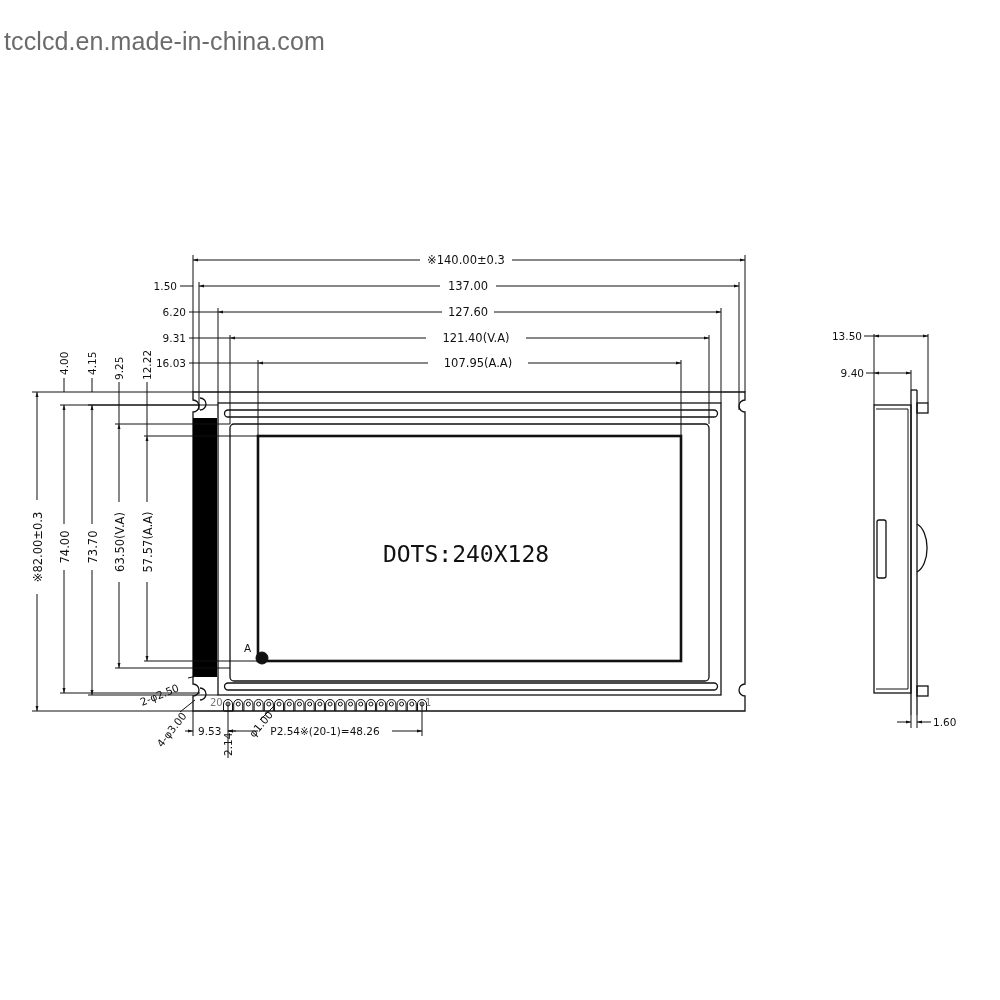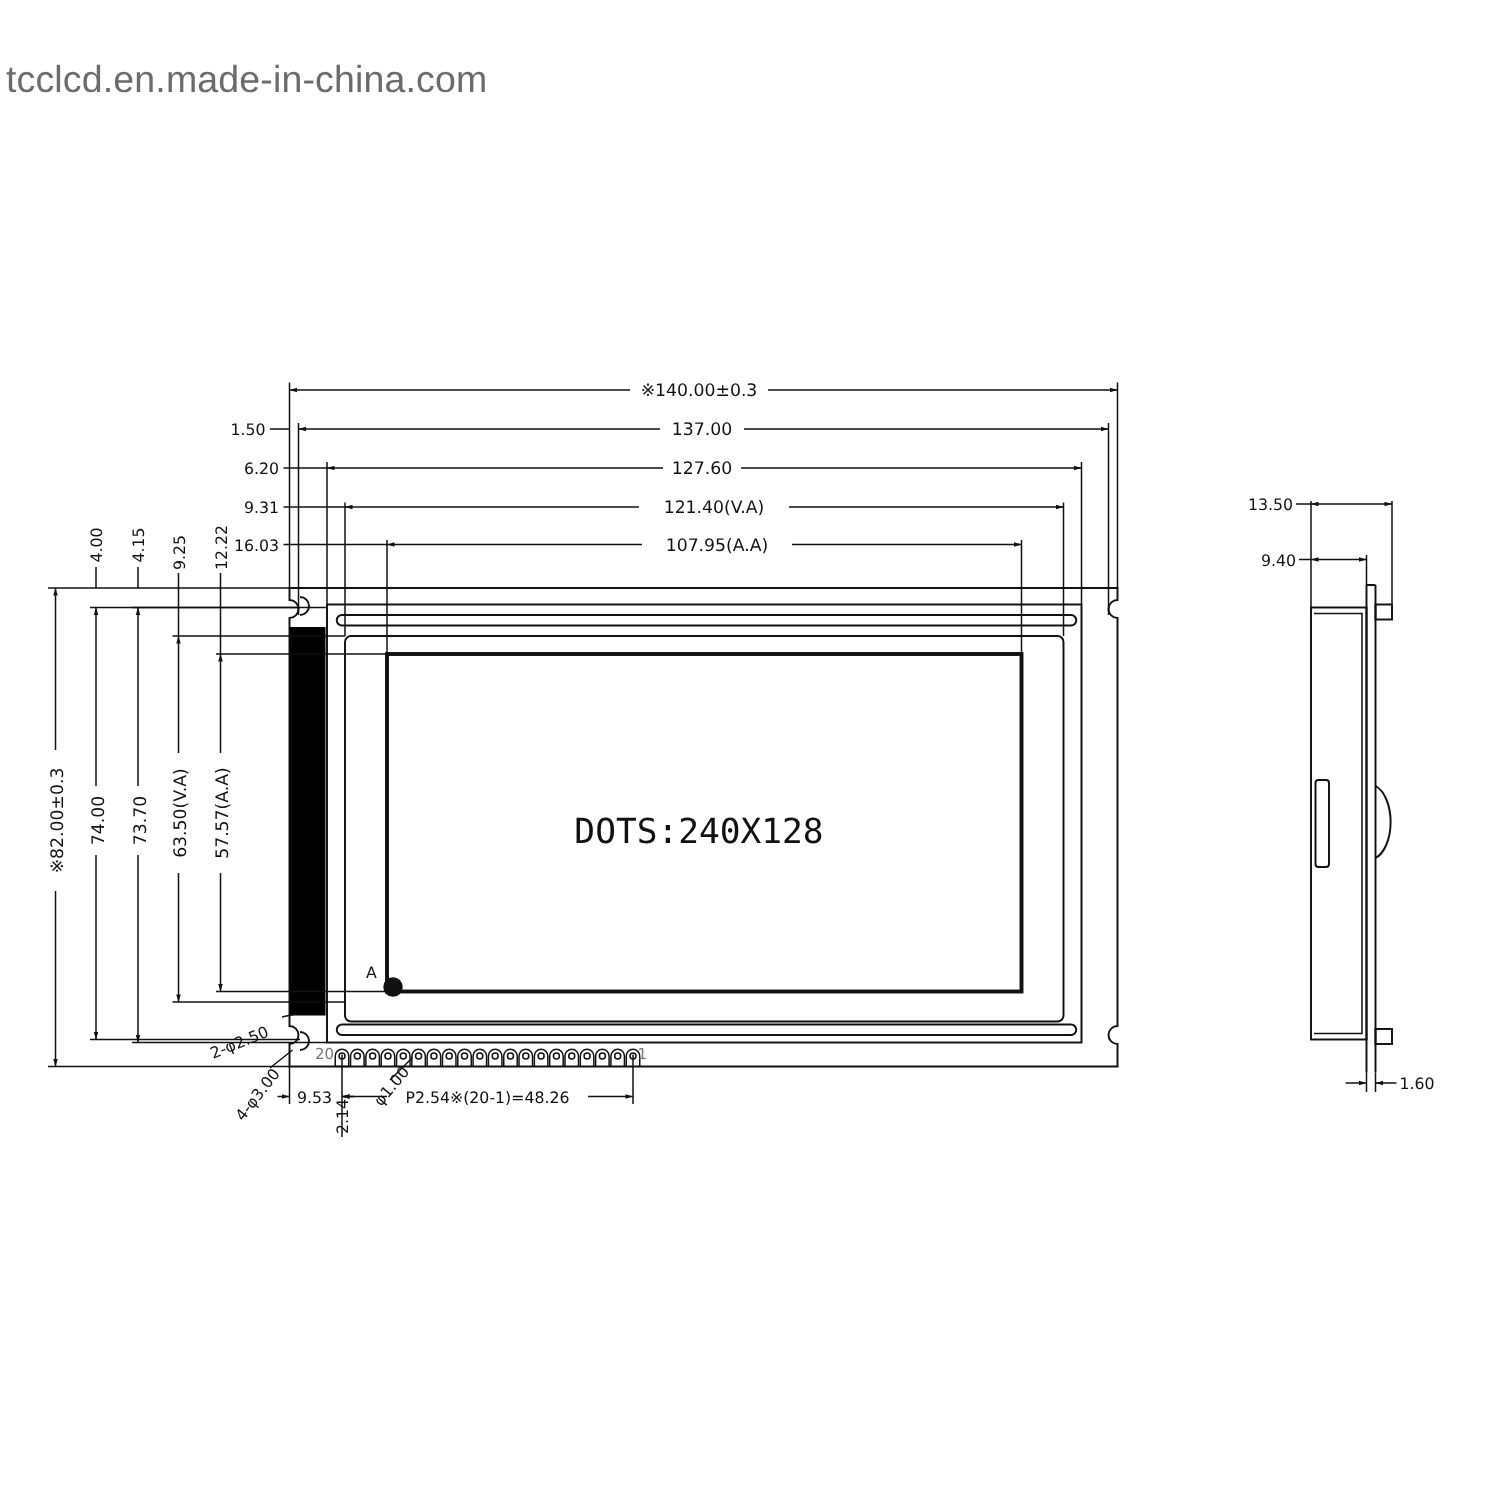--- a/index.html
+++ b/index.html
@@ -1,17 +1,17 @@
 <!DOCTYPE html>
 <html><head>
 <meta charset="utf-8">
 <style>
   html, body { margin: 0; padding: 0; background: #ffffff; }
   body { width: 1000px; height: 1000px; position: relative; overflow: hidden; font-family: "DejaVu Sans", sans-serif; }
-  .watermark { position: absolute; left: 4px; top: 27px; font-family: "Liberation Sans", sans-serif; font-size: 25px; color: #6b6b6b; letter-spacing: 0.1px; margin-top: 12px; }
+  .watermark { position: absolute; left: 4px; top: 27px; font-family: "Liberation Sans", sans-serif; font-size: 25px; color: #6b6b6b; letter-spacing: 0.1px; }
   svg { position: absolute; left: 0; top: 0; }
   .dim { font-family: "DejaVu Sans", sans-serif; font-size: 11.5px; fill: #111; }
   .dimsm { font-family: "DejaVu Sans", sans-serif; font-size: 10.5px; fill: #111; }
   .dots { font-family: "DejaVu Sans Mono", monospace; font-size: 23px; fill: #111; }
   .ln { stroke: #111; stroke-width: 1.3; fill: none; }
   .thin { stroke: #111; stroke-width: 1; fill: none; }
   .thick { stroke: #111; stroke-width: 2.6; fill: none; }
   .pinno { font-family: "DejaVu Sans", sans-serif; font-size: 10px; fill: #777; }
 </style>
 </head>

